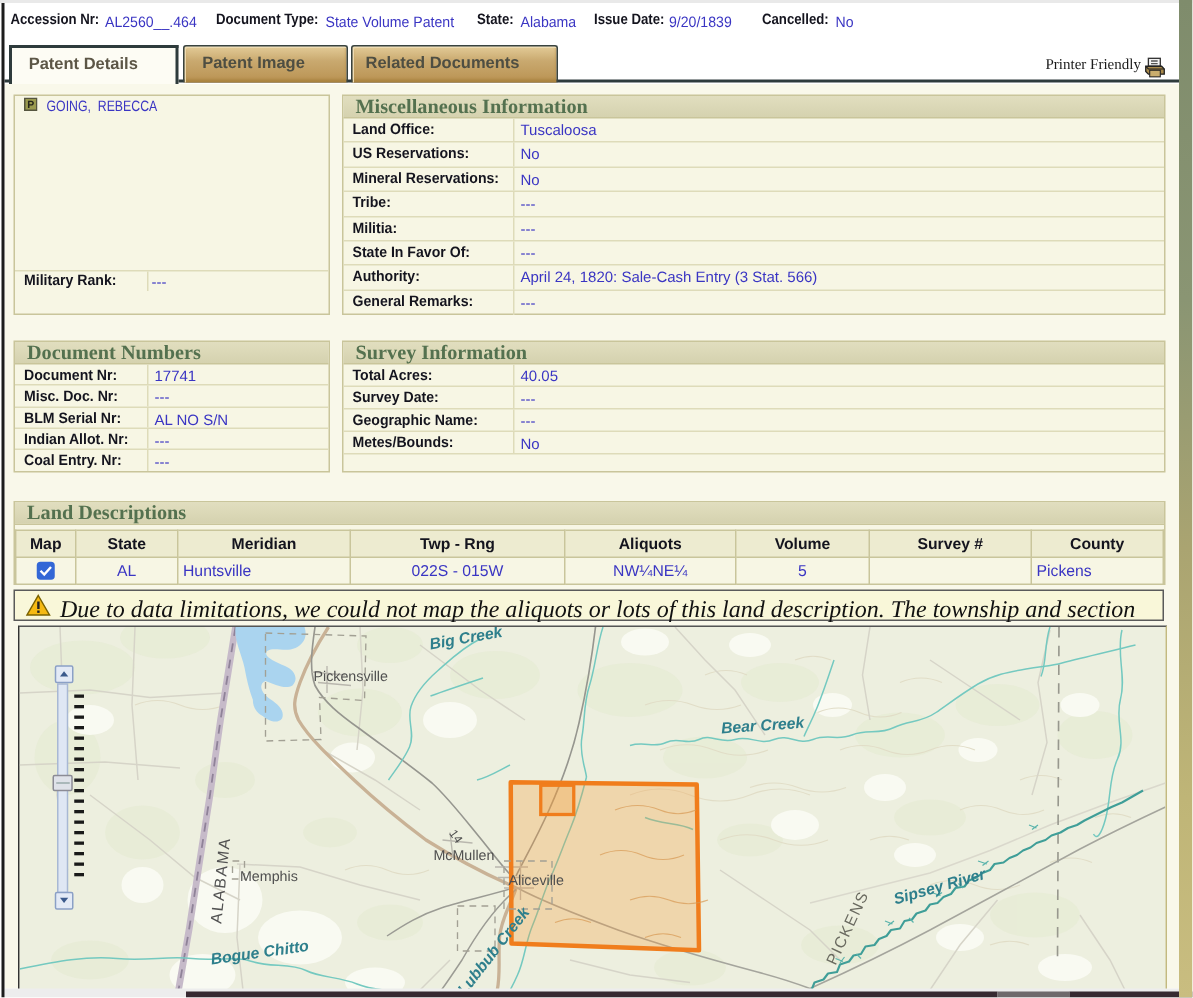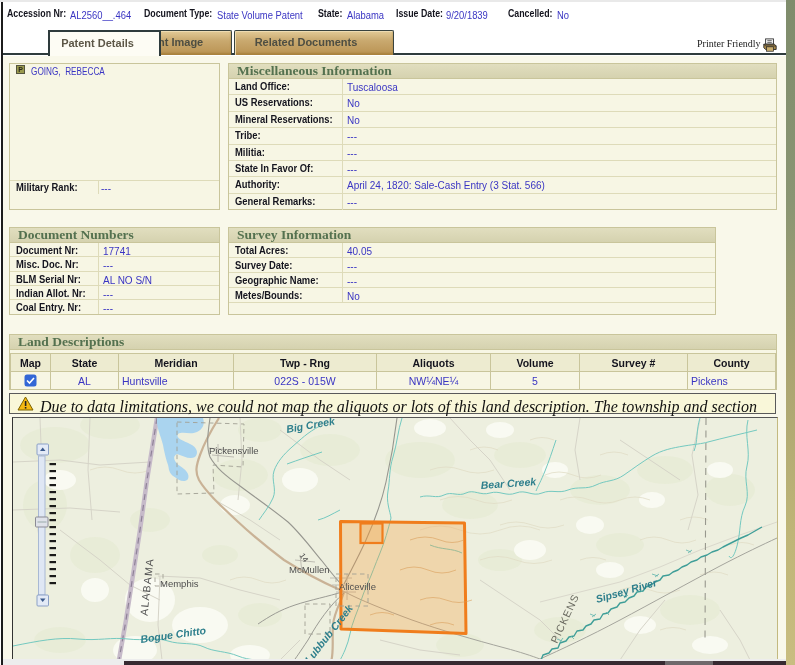--- a/index.html
+++ b/index.html
@@ -17,23 +17,23 @@
   background:linear-gradient(180deg,#7f8c6c 0%, #8a9573 30%, #aaa471 55%, #bfb577 80%, #c9bd80 100%); }
 
 #content { left:3px; top:56px; width:783px; height:603px; background:#f9f8ea; }
 
 .tabline { left:3px; top:52.5px; width:783px; height:2.5px; background:#2e3b3c; }
 .tab { position:absolute; top:30px; height:24.6px; border:1px solid #39433f; border-bottom:none;
   background:linear-gradient(180deg,#e3cb97 0%,#c9a96f 40%,#b99252 100%);
   font-weight:bold; font-size:11px; color:#4e4e42; text-align:center; line-height:23px;
   box-shadow:inset 1px 1px 0 #eedcb2, inset 0 -2px 2px #a8823e; border-radius:2px 2px 0 0; padding-right:15px; }
 #tab1 { left:6px; top:30px; width:113px; height:26px; background:#fdfcf4; color:#5c5646;
-  border:2px solid #2e3b3c; border-bottom:none; box-shadow:none; z-index:3; border-radius:0; padding-right:14px;margin-left:42px; }
+  border:2px solid #2e3b3c; border-bottom:none; box-shadow:none; z-index:3; border-radius:0; padding-right:14px; }
 #tab2 { left:121.5px; width:110px; }
-#tab3 { left:233.5px; width:160px; }
+#tab3 { left:233.5px; width:138px; }
 #printer { left:697px; top:38px; font-family:"Liberation Serif",serif; font-size:10px; color:#1a1a1a; }
 
 .box { position:absolute; background:#f7f6e4; border:1px solid #c9c59b; }
 .hdr { height:15px; background:linear-gradient(180deg,#e1debf,#d5d2af); border-bottom:1px solid #c9c59b;
   font-family:"Liberation Serif",serif; font-weight:bold; font-size:13.5px; color:#54714f;
   padding-left:8px; line-height:14px; }
 .row { position:relative; border-bottom:1px solid #dedbb9; }
 .row:last-child { border-bottom:none; }
 .rlbl { position:absolute; left:6px; top:2px; font-weight:bold; color:#14141e; font-size:10px; white-space:pre; transform:scaleX(0.94); transform-origin:0 0; }
 .rval { position:absolute; top:3px; color:#3a35c3; font-size:10px; white-space:pre; }
@@ -165,21 +165,21 @@
         <div class="vline" style="left:88px;"></div>
         <span class="rval" style="left:93px;">---</span>
       </div>
     <div class="row" style="height:14.3px;">
         <span class="rlbl">Coal Entry. Nr:</span>
         <div class="vline" style="left:88px;"></div>
         <span class="rval" style="left:93px;">---</span>
       </div>
   </div>
 
-  <div class="box" style="left:228px; top:227px; width:488px; height:88px;">
+  <div class="box" style="left:228px; top:227px; width:549px; height:88px;">
     <div class="hdr">Survey Information</div>
     <div class="row" style="height:14.9px;">
         <span class="rlbl">Total Acres:</span>
         <div class="vline" style="left:113px;"></div>
         <span class="rval" style="left:118px;">40.05</span>
       </div>
     <div class="row" style="height:14.9px;">
         <span class="rlbl">Survey Date:</span>
         <div class="vline" style="left:113px;"></div>
         <span class="rval" style="left:118px;">---</span>

